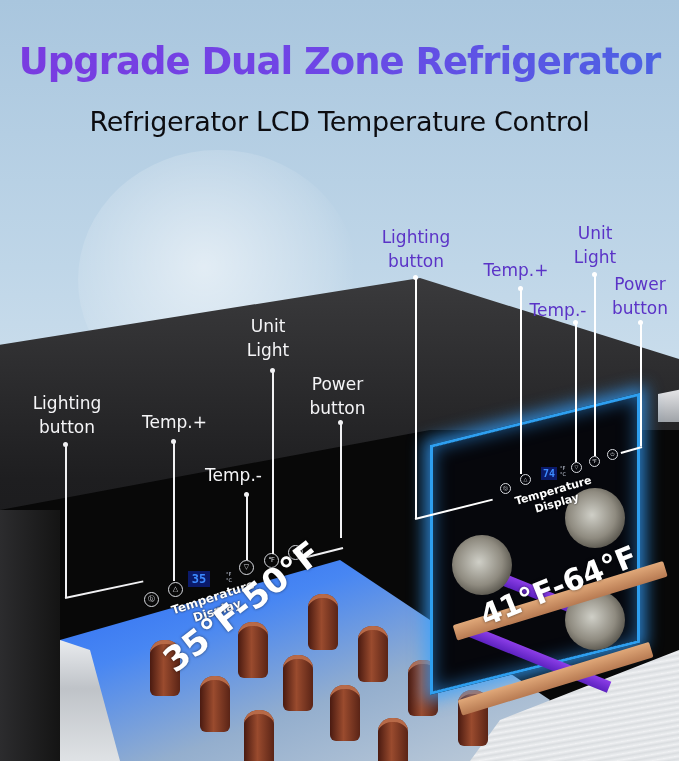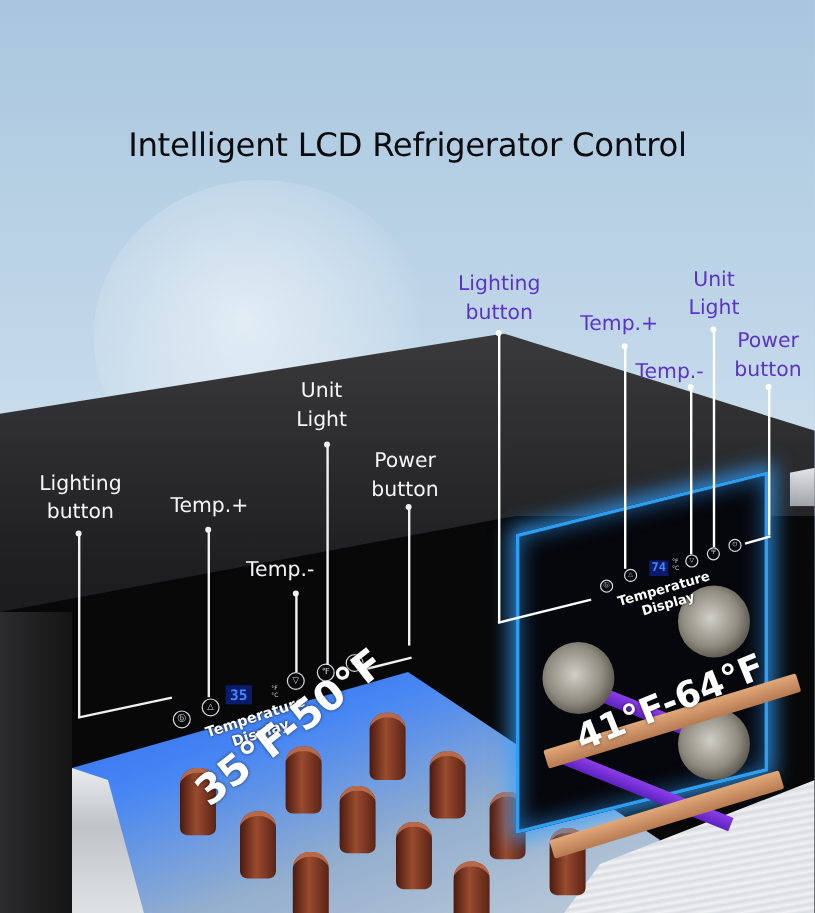--- a/index.html
+++ b/index.html
@@ -120,21 +120,22 @@
     position: absolute; color: #ffffff; font-weight: bold; white-space: nowrap;
     text-shadow: 0 0 3px rgba(0,0,0,0.6);
   }
 </style>
 </head>
 <body>
 
 <div class="stage">
   <div class="moon"></div>
 
-  <div class="subtitle">Intelligent LCD Refrigerator Control</div>
+  <h1 class="title">Upgrade Dual Zone Refrigerator</h1>
+  <div class="subtitle">Refrigerator LCD Temperature Control</div>
 
   <div class="fridge-top"></div>
   <div class="fridge-front"></div>
   <div class="fridge-side"></div>
   <div class="handle"></div>
 
   <div class="drawer-glow"></div>
   <div class="drawer-steel"></div>
   <div class="drawer-front-steel"></div>
 

